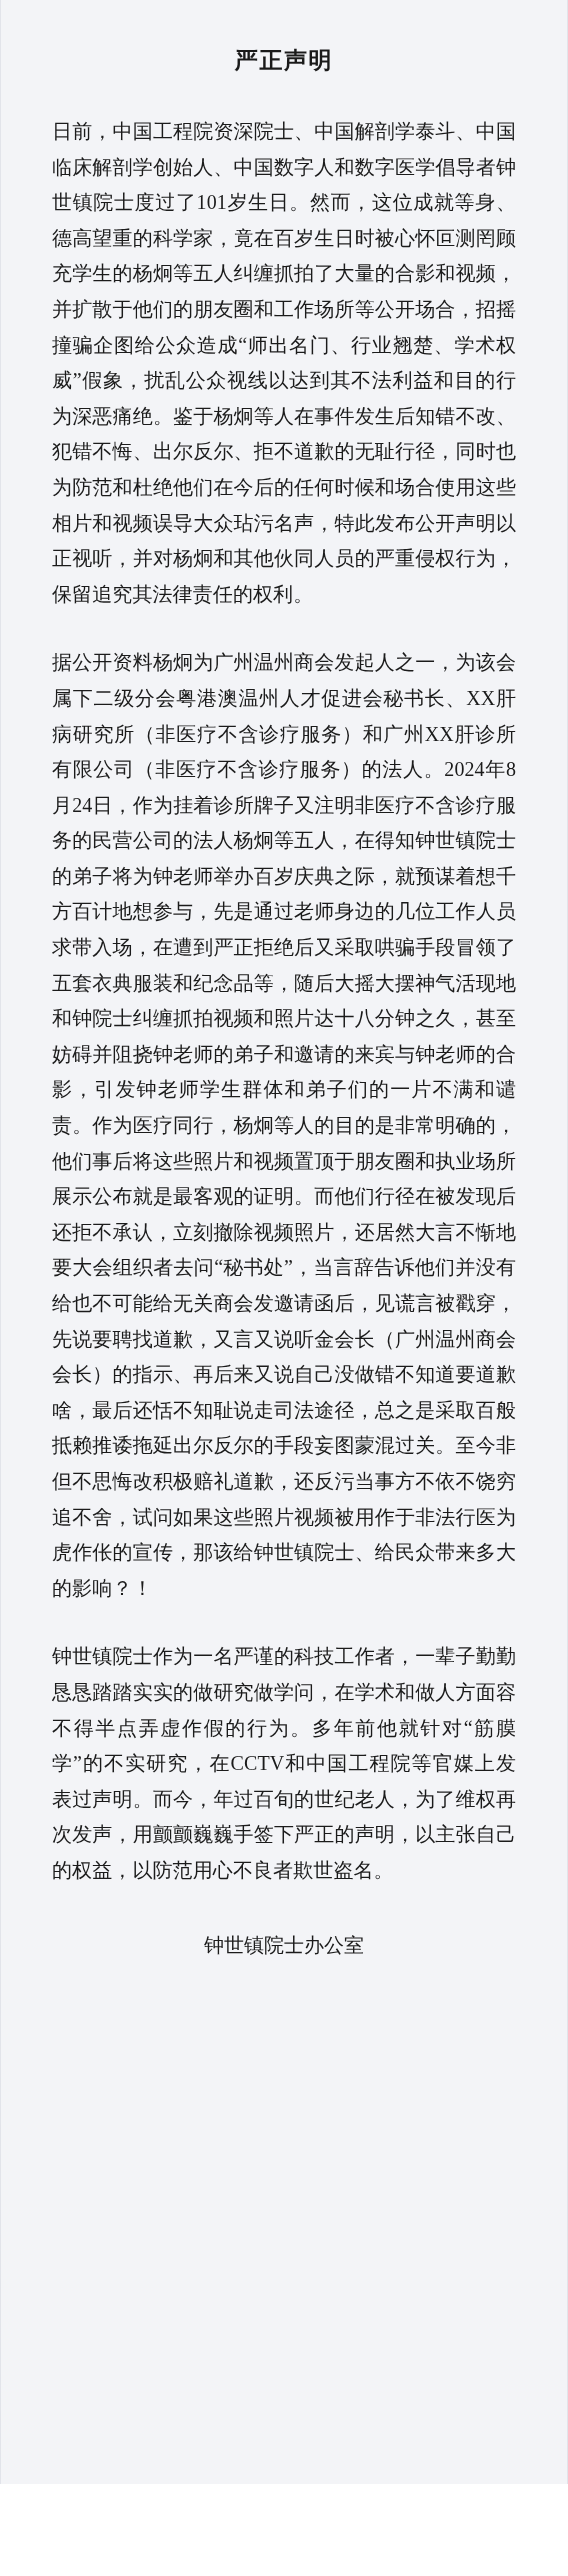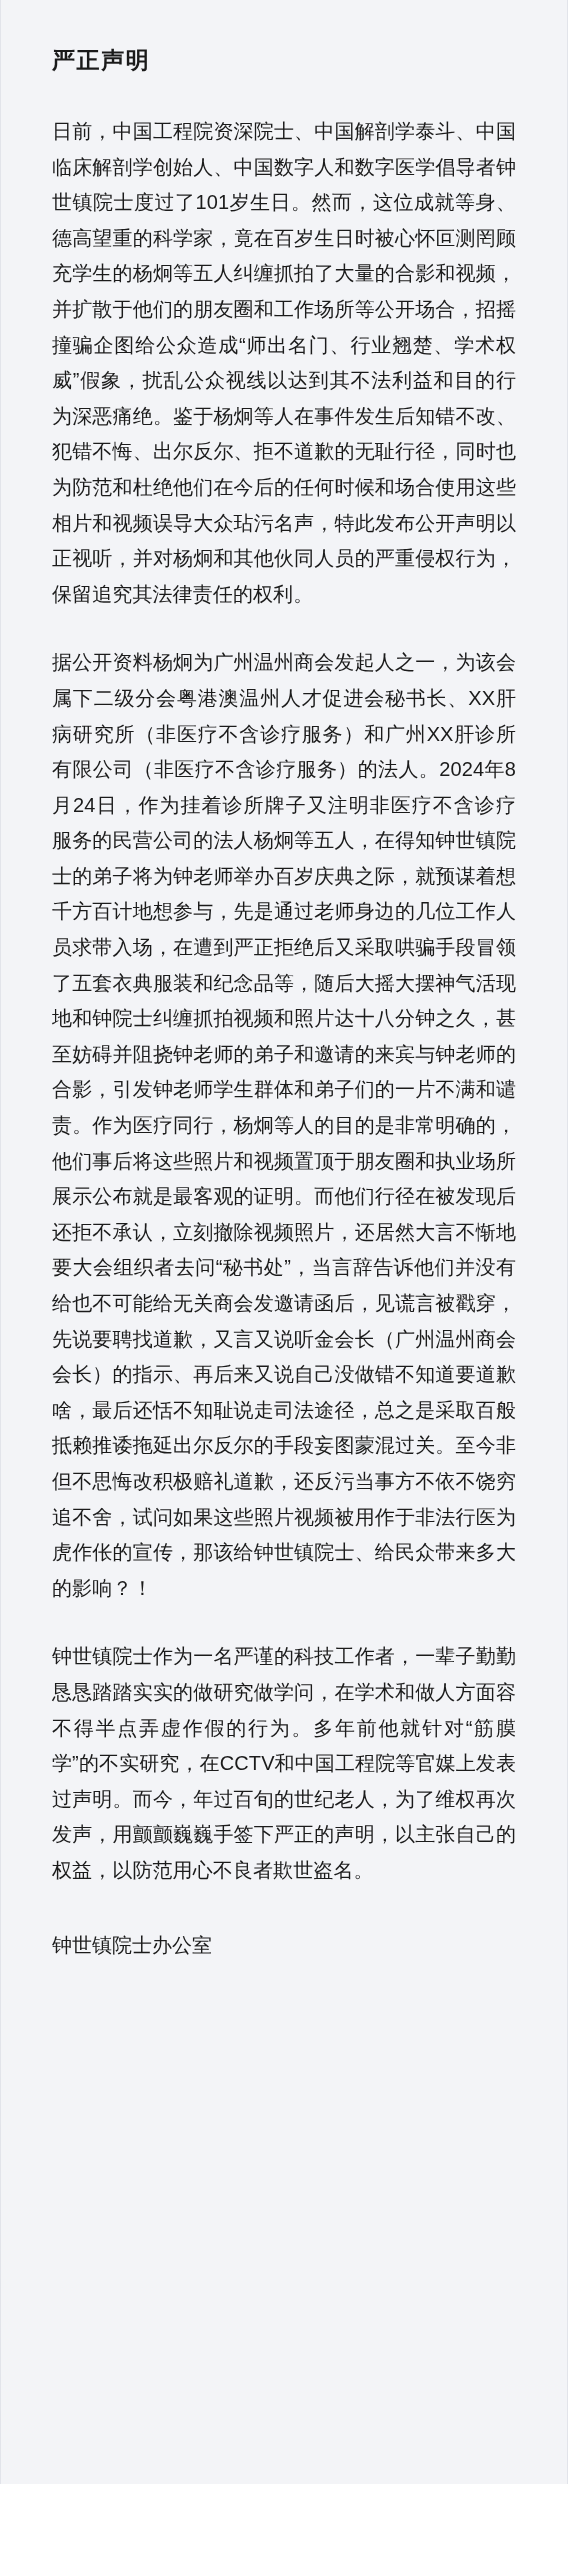--- a/index.html
+++ b/index.html
@@ -24,44 +24,45 @@
     width: 568px;
     box-sizing: border-box;
     background: #f3f4f7;
     border-left: 1.6px solid #e2e4ea;
     border-right: 1.6px solid #e2e4ea;
     padding: 45px 51px 63px 51px;
     min-height: 2484px;
     box-sizing: border-box;
   }
   .title {
+    text-align: center;
     font-size: 23px;
     font-weight: bold;
     color: #1a1a1a;
     letter-spacing: 1.6px;
     margin: 0 0 38px 0;
     font-family: "Liberation Sans", sans-serif;
   }
   .para {
     font-size: 20px;
     line-height: 1.78;
     color: #1b1b1b;
     text-align: justify;
     text-justify: inter-ideograph;
     margin: 0 0 33px 0;
     letter-spacing: 0.1px;
     text-indent: 0;
-    font-family: Liberation Sans, sans-serif;
+    font-family: Liberation Serif, serif;
   }
   .para:last-of-type {
     margin-bottom: 4px;
   }
   .signature {
     margin-top: 39px;
-    text-align: left;
+    text-align: center;
     font-size: 20px;
     line-height: 1.75;
     color: #1b1b1b;
     font-family: "Liberation Sans", sans-serif;
   }
   .signature div {
     margin-bottom: 3.2px;
   }
   .bottom-strip {
     position: absolute;

